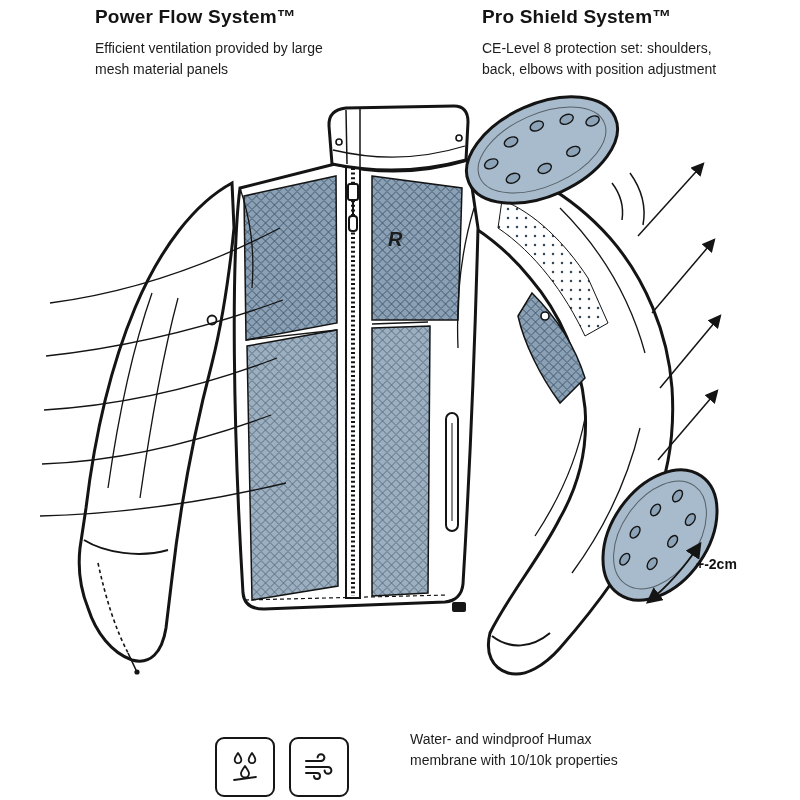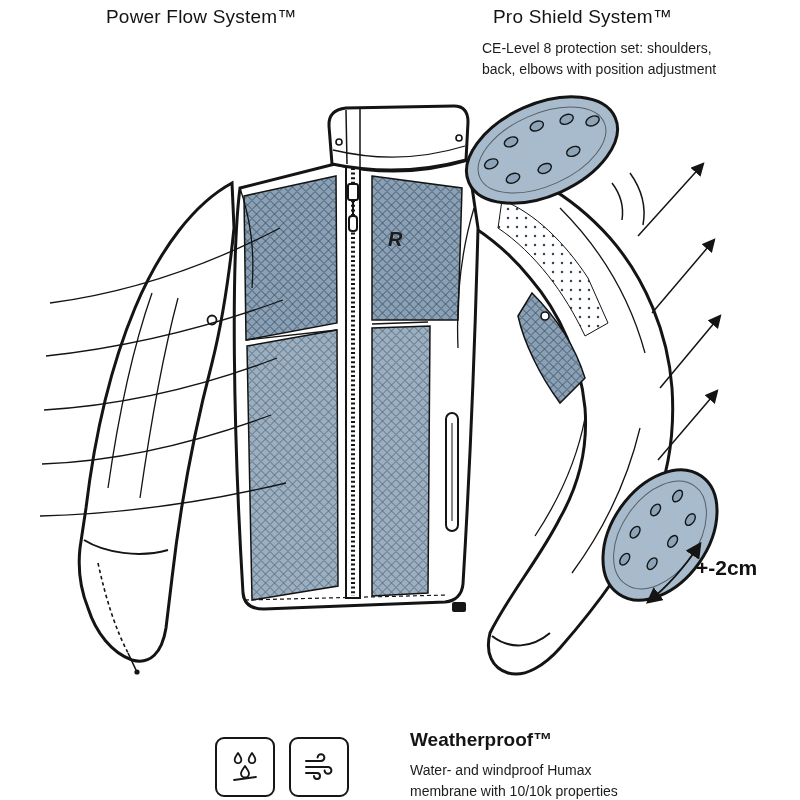--- a/index.html
+++ b/index.html
@@ -1,39 +1,40 @@
 <!DOCTYPE html>
 <html><head>
 <meta charset="utf-8">
 <style>
   html,body{margin:0;padding:0;background:#fff;}
   .page{position:relative;width:800px;height:800px;background:#fff;overflow:hidden;
         font-family:"Liberation Sans",sans-serif;color:#141414;}
   .feature{position:absolute;}
-  .feature h2{margin:0 0 10px 11px;font-size:19px;font-weight:normal;letter-spacing:.2px;}
+  .feature h2{margin:0 0 10px 0;font-size:19px;font-weight:bold;letter-spacing:.2px;}
   .feature p{margin:0;font-size:14px;line-height:1.5;color:#1c1c1c;}
   .feature-left{left:95px;top:6px;width:235px;}
   .feature-right{left:482px;top:6px;width:255px;}
   .stage{position:absolute;left:0;top:88px;width:800px;height:632px;}
   .stage svg{position:absolute;left:0;top:0;}
-  .tolerance{position:absolute;left:696px;top:468px;font-size:21px;font-weight:bold;color:#111;}
+  .tolerance{position:absolute;left:696px;top:468px;font-size:14px;font-weight:bold;color:#111;}
   .footer-icons{position:absolute;left:215px;top:737px;display:flex;gap:14px;}
   .icon-box{width:56px;height:56px;border:2px solid #161616;border-radius:9px;
             display:flex;align-items:center;justify-content:center;background:#fff;}
   .wp-text{position:absolute;left:410px;top:729px;width:230px;}
   .wp-text h2{margin:0 0 9px 0;font-size:19px;font-weight:bold;}
   .wp-text p{margin:0;font-size:14px;line-height:1.5;color:#1c1c1c;}
 </style>
 </head>
 <body>
 
 <div class="page">
 
   <div class="feature feature-left">
     <h2>Power Flow System™</h2>
+    <p>Efficient ventilation provided by large mesh material panels</p>
   </div>
   <div class="feature feature-right">
     <h2>Pro Shield System™</h2>
     <p>CE-Level 8 protection set: shoulders, back, elbows with position adjustment</p>
   </div>
 
   <div class="stage">
     <svg width="800" height="632" viewBox="0 0 800 632">
       <defs>
         <pattern id="mesh" patternUnits="userSpaceOnUse" width="9" height="9">
@@ -187,17 +188,16 @@
         <g fill="none" stroke="#161616" stroke-width="2" stroke-linecap="round">
           <path d="M4,11 H19 A3.4,3.4 0 1,0 15.6,7.6"></path>
           <path d="M4,17 H26 A3.4,3.4 0 1,1 22.6,20.4"></path>
           <path d="M4,23 H15 A3,3 0 1,1 12,26"></path>
         </g>
       </svg>
     </div>
   </div>
 
   <div class="wp-text">
-    <h2>Weatherproof™</h2>
     <p>Water- and windproof Humax membrane with 10/10k properties</p>
   </div>
 
 </div>
 
 </body></html>

